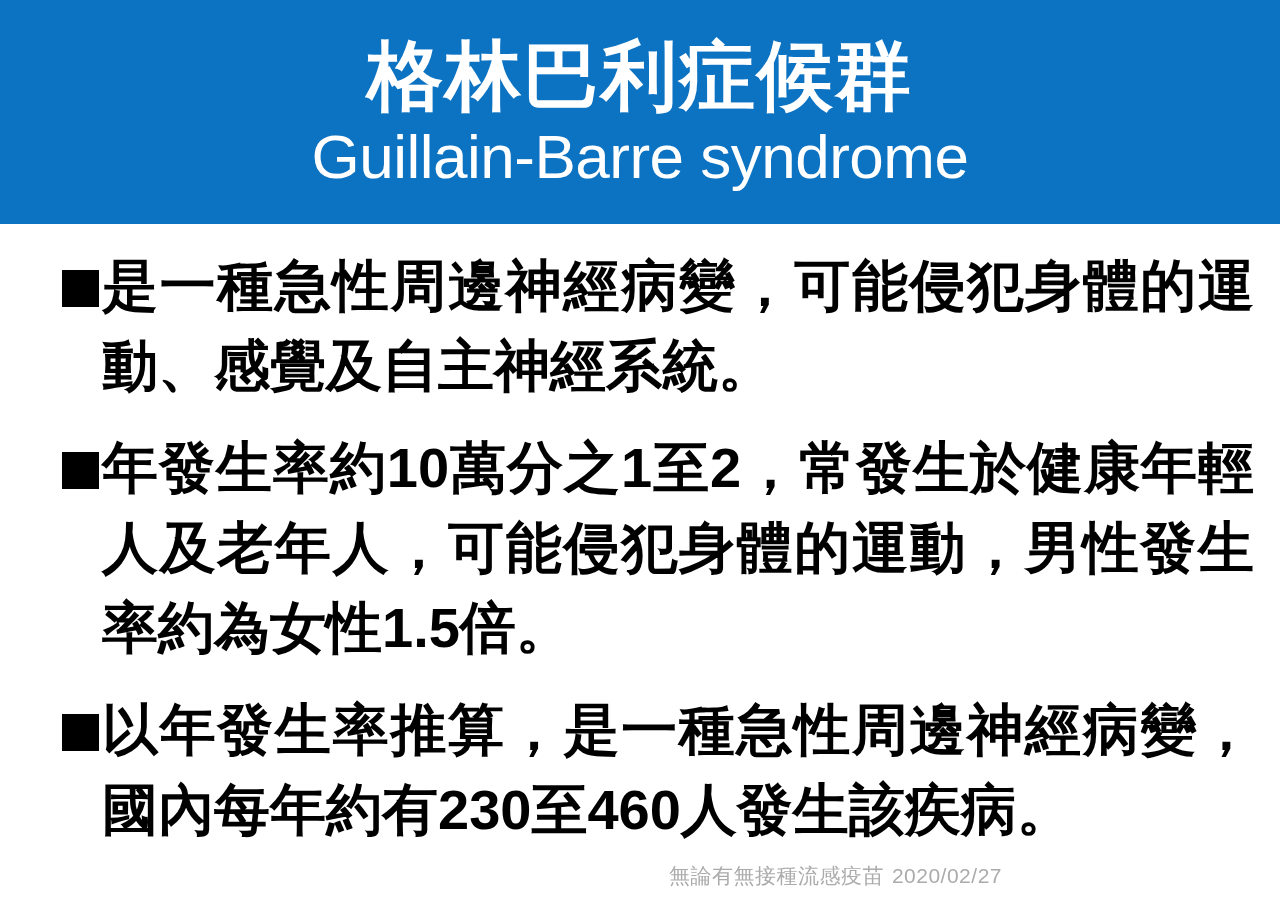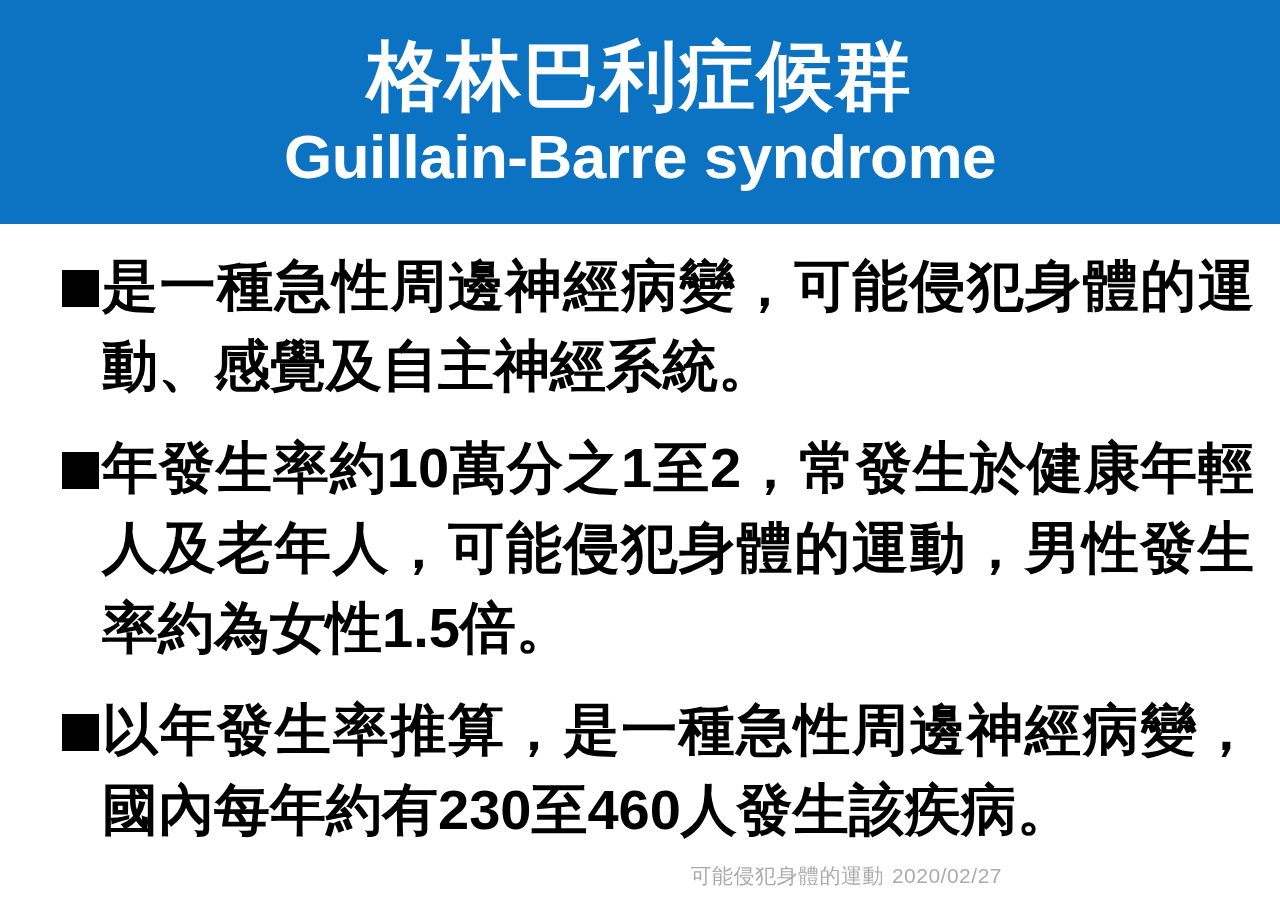--- a/index.html
+++ b/index.html
@@ -45,21 +45,21 @@
     line-height: 1.12;
     letter-spacing: 2px;
     margin: 0;
     white-space: nowrap;
     text-align: center;
   }
 
   .header-title-en {
     color: #ffffff;
     font-size: 62px;
-    font-weight: bold;
+    font-weight: normal;
     line-height: 1.12;
     letter-spacing: -0.5px;
     margin: 4px 0 0 0;
     white-space: nowrap;
   }
 
   
   .content {
     position: absolute;
     left: 18px;
@@ -148,16 +148,16 @@
     <div class="bullet">
       <div class="bullet-row">
         <span class="bullet-marker"></span>
         <span class="bullet-text">以年發生率推算，是一種急性周邊神經病變，國內每年約有230至460人發生該疾病。</span>
       </div>
     </div>
 
   </div>
 
   <div class="footer">
-    <span>可能侵犯身體的運動</span><span class="footer-date">2020/02/27</span>
+    <span>無論有無接種流感疫苗</span><span class="footer-date">2020/02/27</span>
   </div>
 
 </div>
 
 </body></html>

